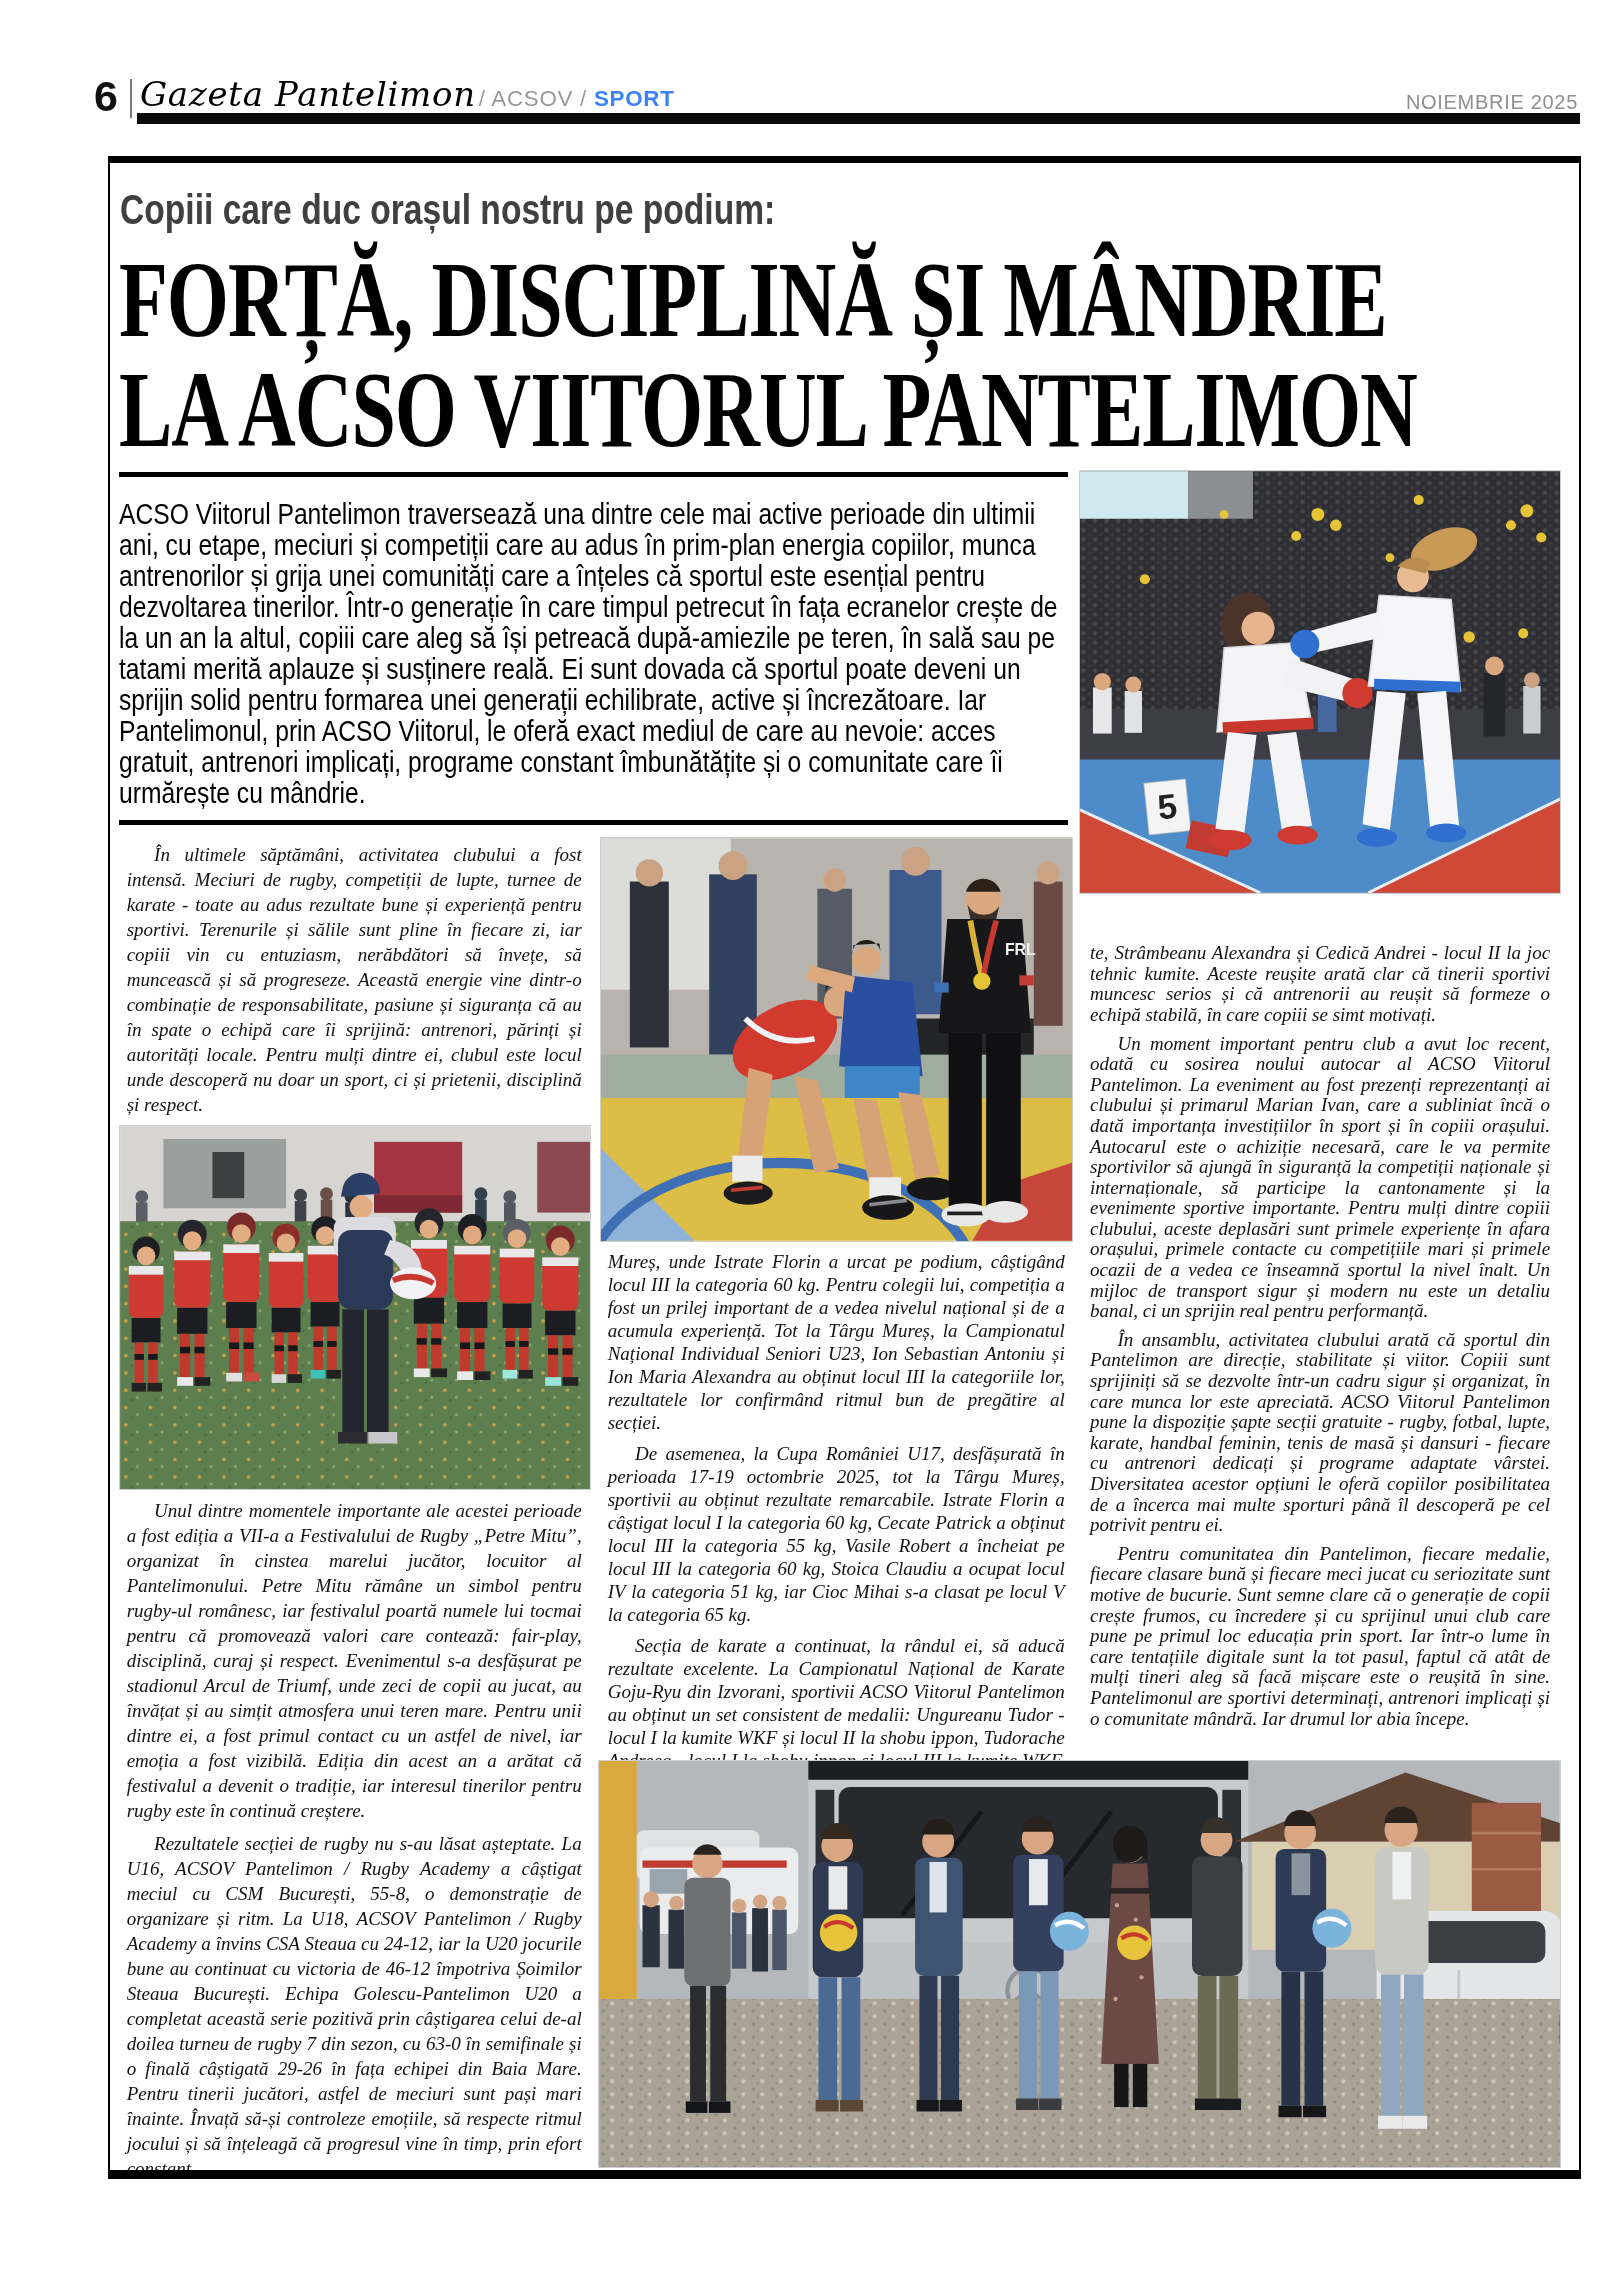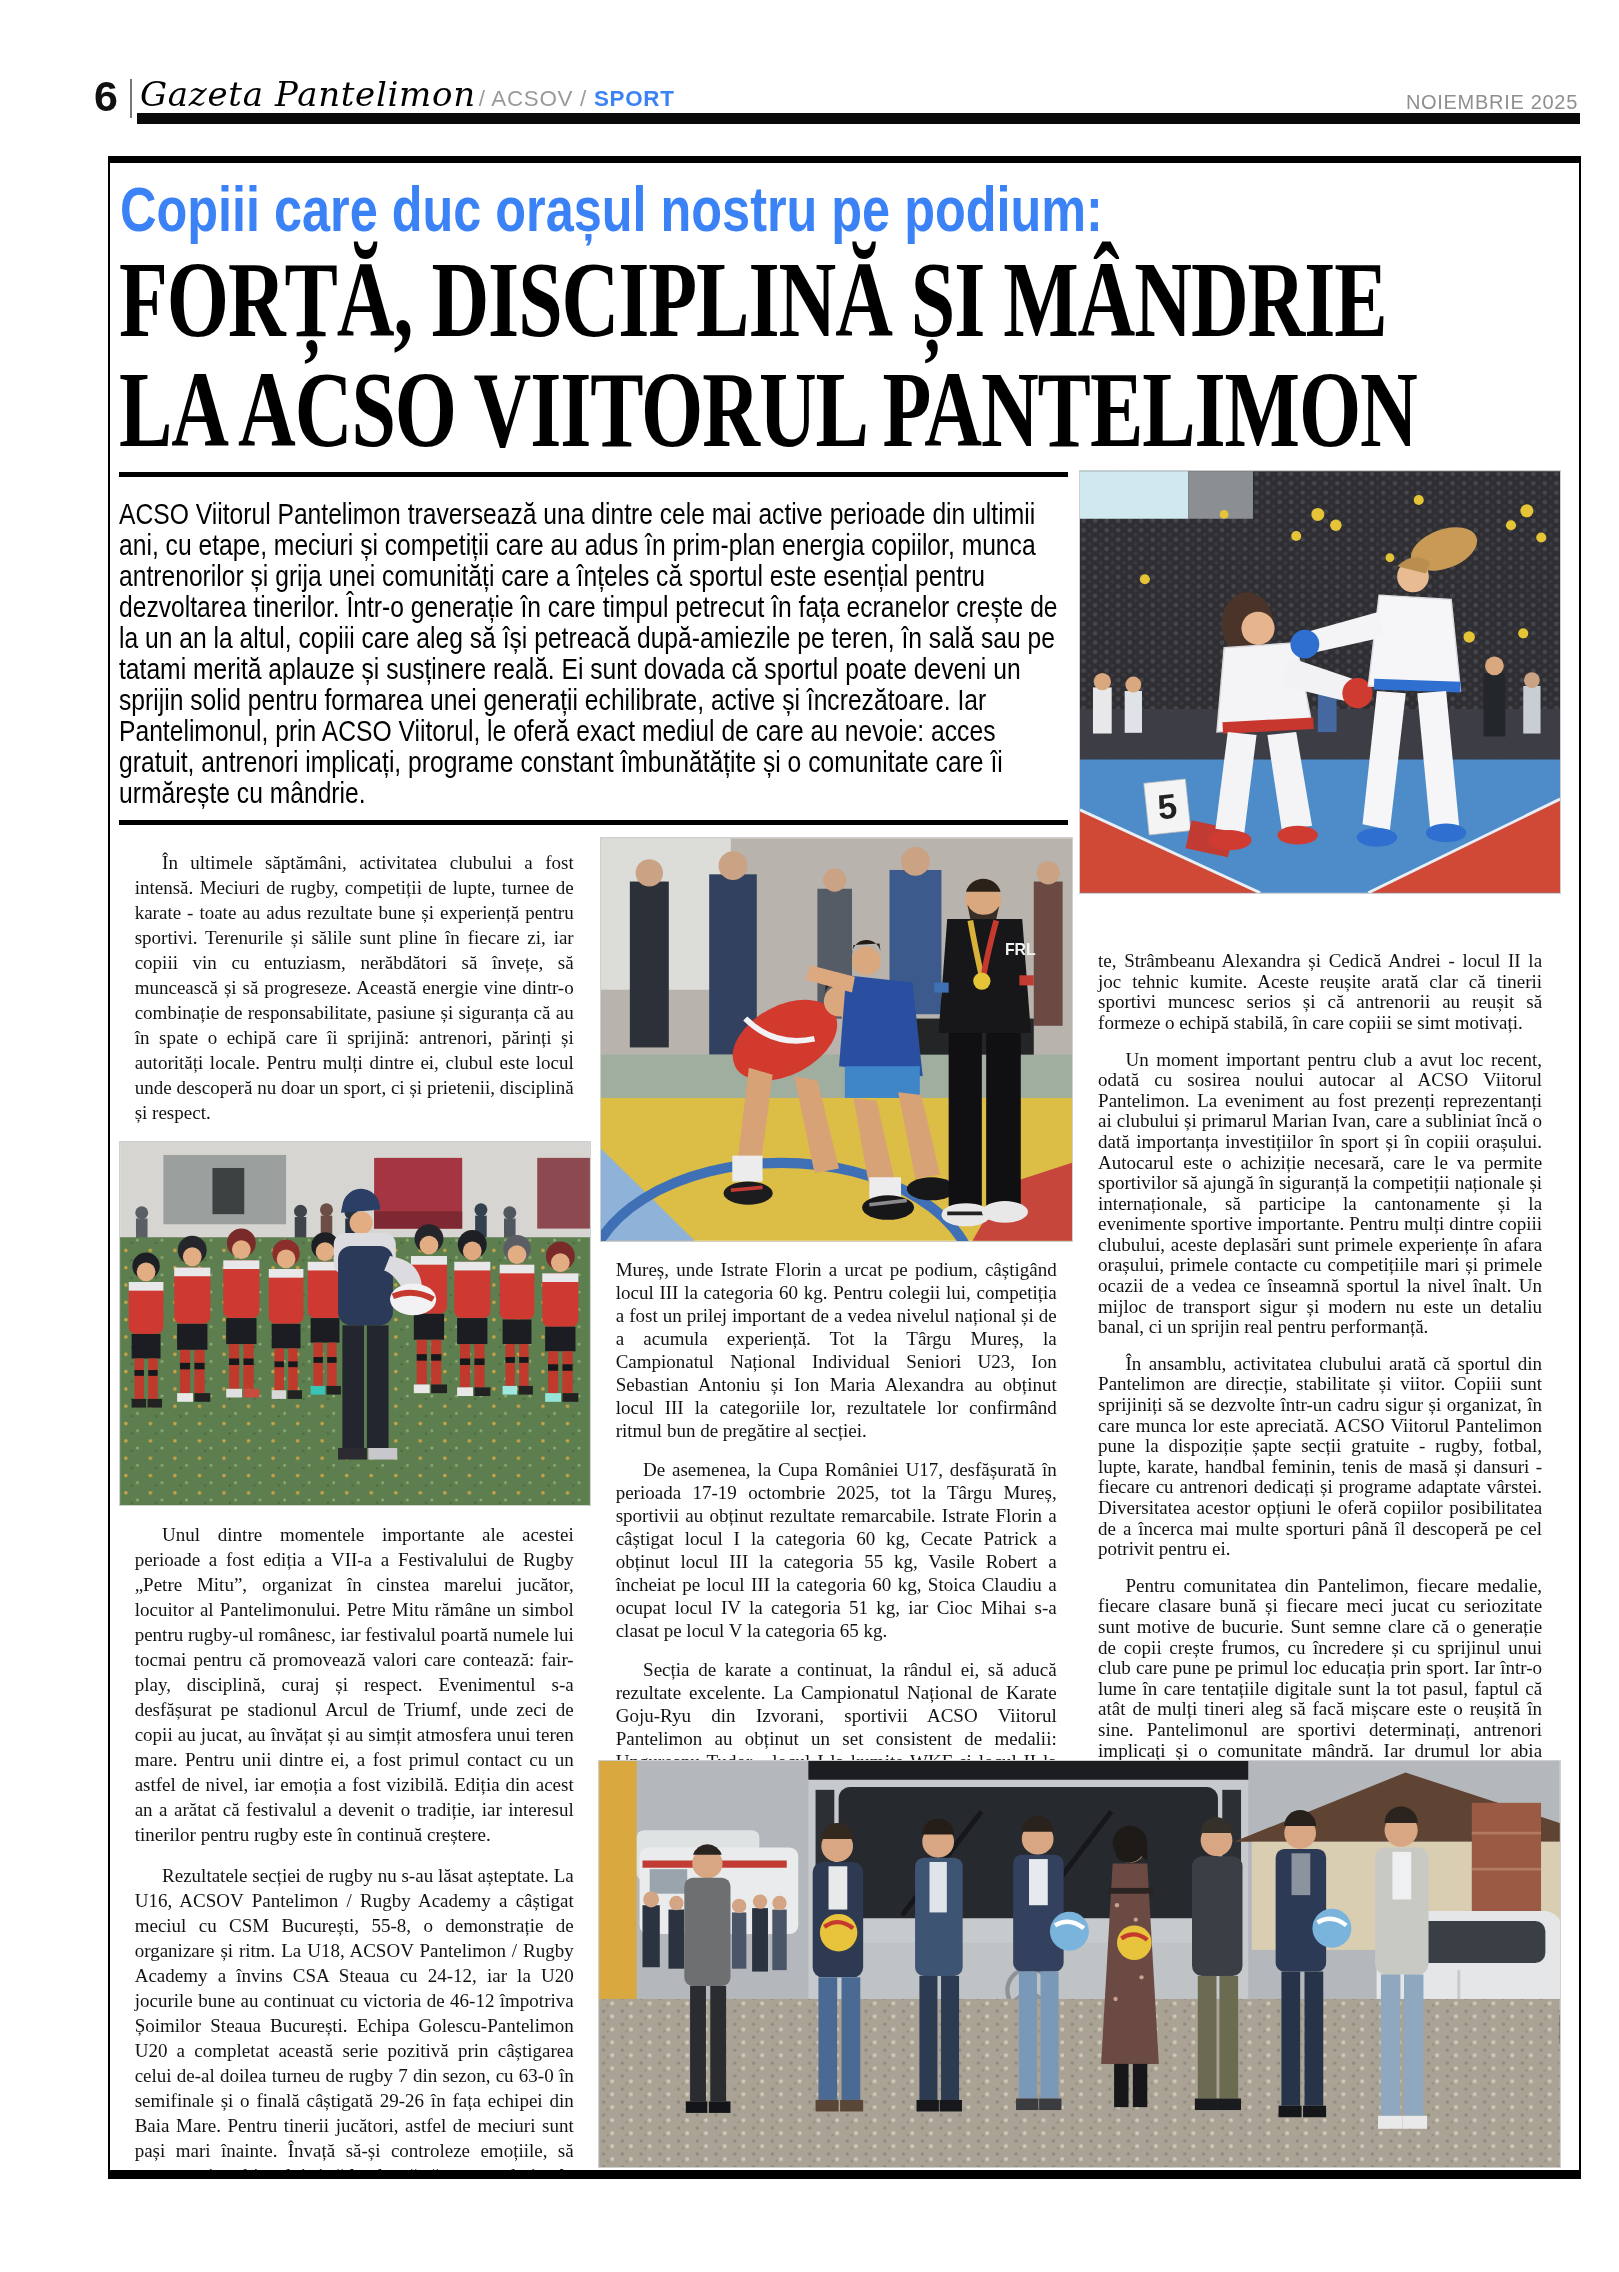--- a/index.html
+++ b/index.html
@@ -21,35 +21,35 @@
   .hdr-bar{position:absolute;left:137px;top:113px;width:1443px;height:10.8px;background:#0a0a0a;}
   .hdr-date{position:absolute;right:42px;top:91px;font-family:"Liberation Sans",sans-serif;
     font-size:20px;color:#8f8f8f;letter-spacing:0.7px;}
   
   .article-box{
     position:absolute;left:108px;top:156px;width:1473px;height:2023px;box-sizing:border-box;
     border-top:7.2px solid #000;border-left:2.2px solid #000;border-right:2.2px solid #000;
     border-bottom:9.4px solid #000;padding:0 8.7px;overflow:hidden;background:#fff;
   }
   .kicker{margin:11.5px 0 0 1.4px;font-family:"Liberation Sans",sans-serif;font-weight:700;
-    font-size:63px;line-height:69px;color:#3b82f6;white-space:nowrap;}
+    font-size:42px;line-height:69px;color:#404040;white-space:nowrap;}
   .kicker-in{display:inline-block;transform:scaleX(0.80);transform-origin:0 50%;}
   .headline{margin-top:1px;}
   .hl-line{font-family:"Liberation Serif",serif;font-weight:700;font-size:108px;line-height:110px;
     color:#000;white-space:nowrap;width:1991px;transform:scaleX(0.74);transform-origin:0 0;
     letter-spacing:-1.4px;}
   .lead-rule{width:949px;height:5px;background:#000;margin-top:7.2px;}
   .lead-wrap{width:949px;overflow:hidden;margin-top:18px;}
   .lead{width:1117px;transform:scaleX(0.85);transform-origin:0 0;
     font-family:"Liberation Sans",sans-serif;font-size:29px;line-height:31px;color:#000;
     text-align:left;margin:4.3px 0 4.3px 0;}
   
   .columns{display:flex;gap:10px;margin-top:8.7px;height:1372px;overflow:hidden;}
   .col{text-align:justify;font-size:19px;color:#121212;}
-  .col p{margin:16px;}
+  .col p{margin:8px;font-style:italic;}
   .col p.ind{text-indent:27.4px;}
   .col-left{width:471px;line-height:25px;}
   .col-mid{width:473px;line-height:23px;}
   .col-right{width:476px;line-height:20.6px;padding-top:101px;box-sizing:border-box;}
   .right-wrap{width:973px;}
   .row2{display:flex;gap:9.4px;height:959px;overflow:hidden;}
   figure{margin:0;}
   .fig{border:0.7px solid #cfcfcf;}
   .fig-rugby{width:470px;height:363px;margin:7.2px 0 7.2px 0;}
   .fig-wrestling{width:471px;height:403px;margin:2.9px 0 7.2px 0;}

